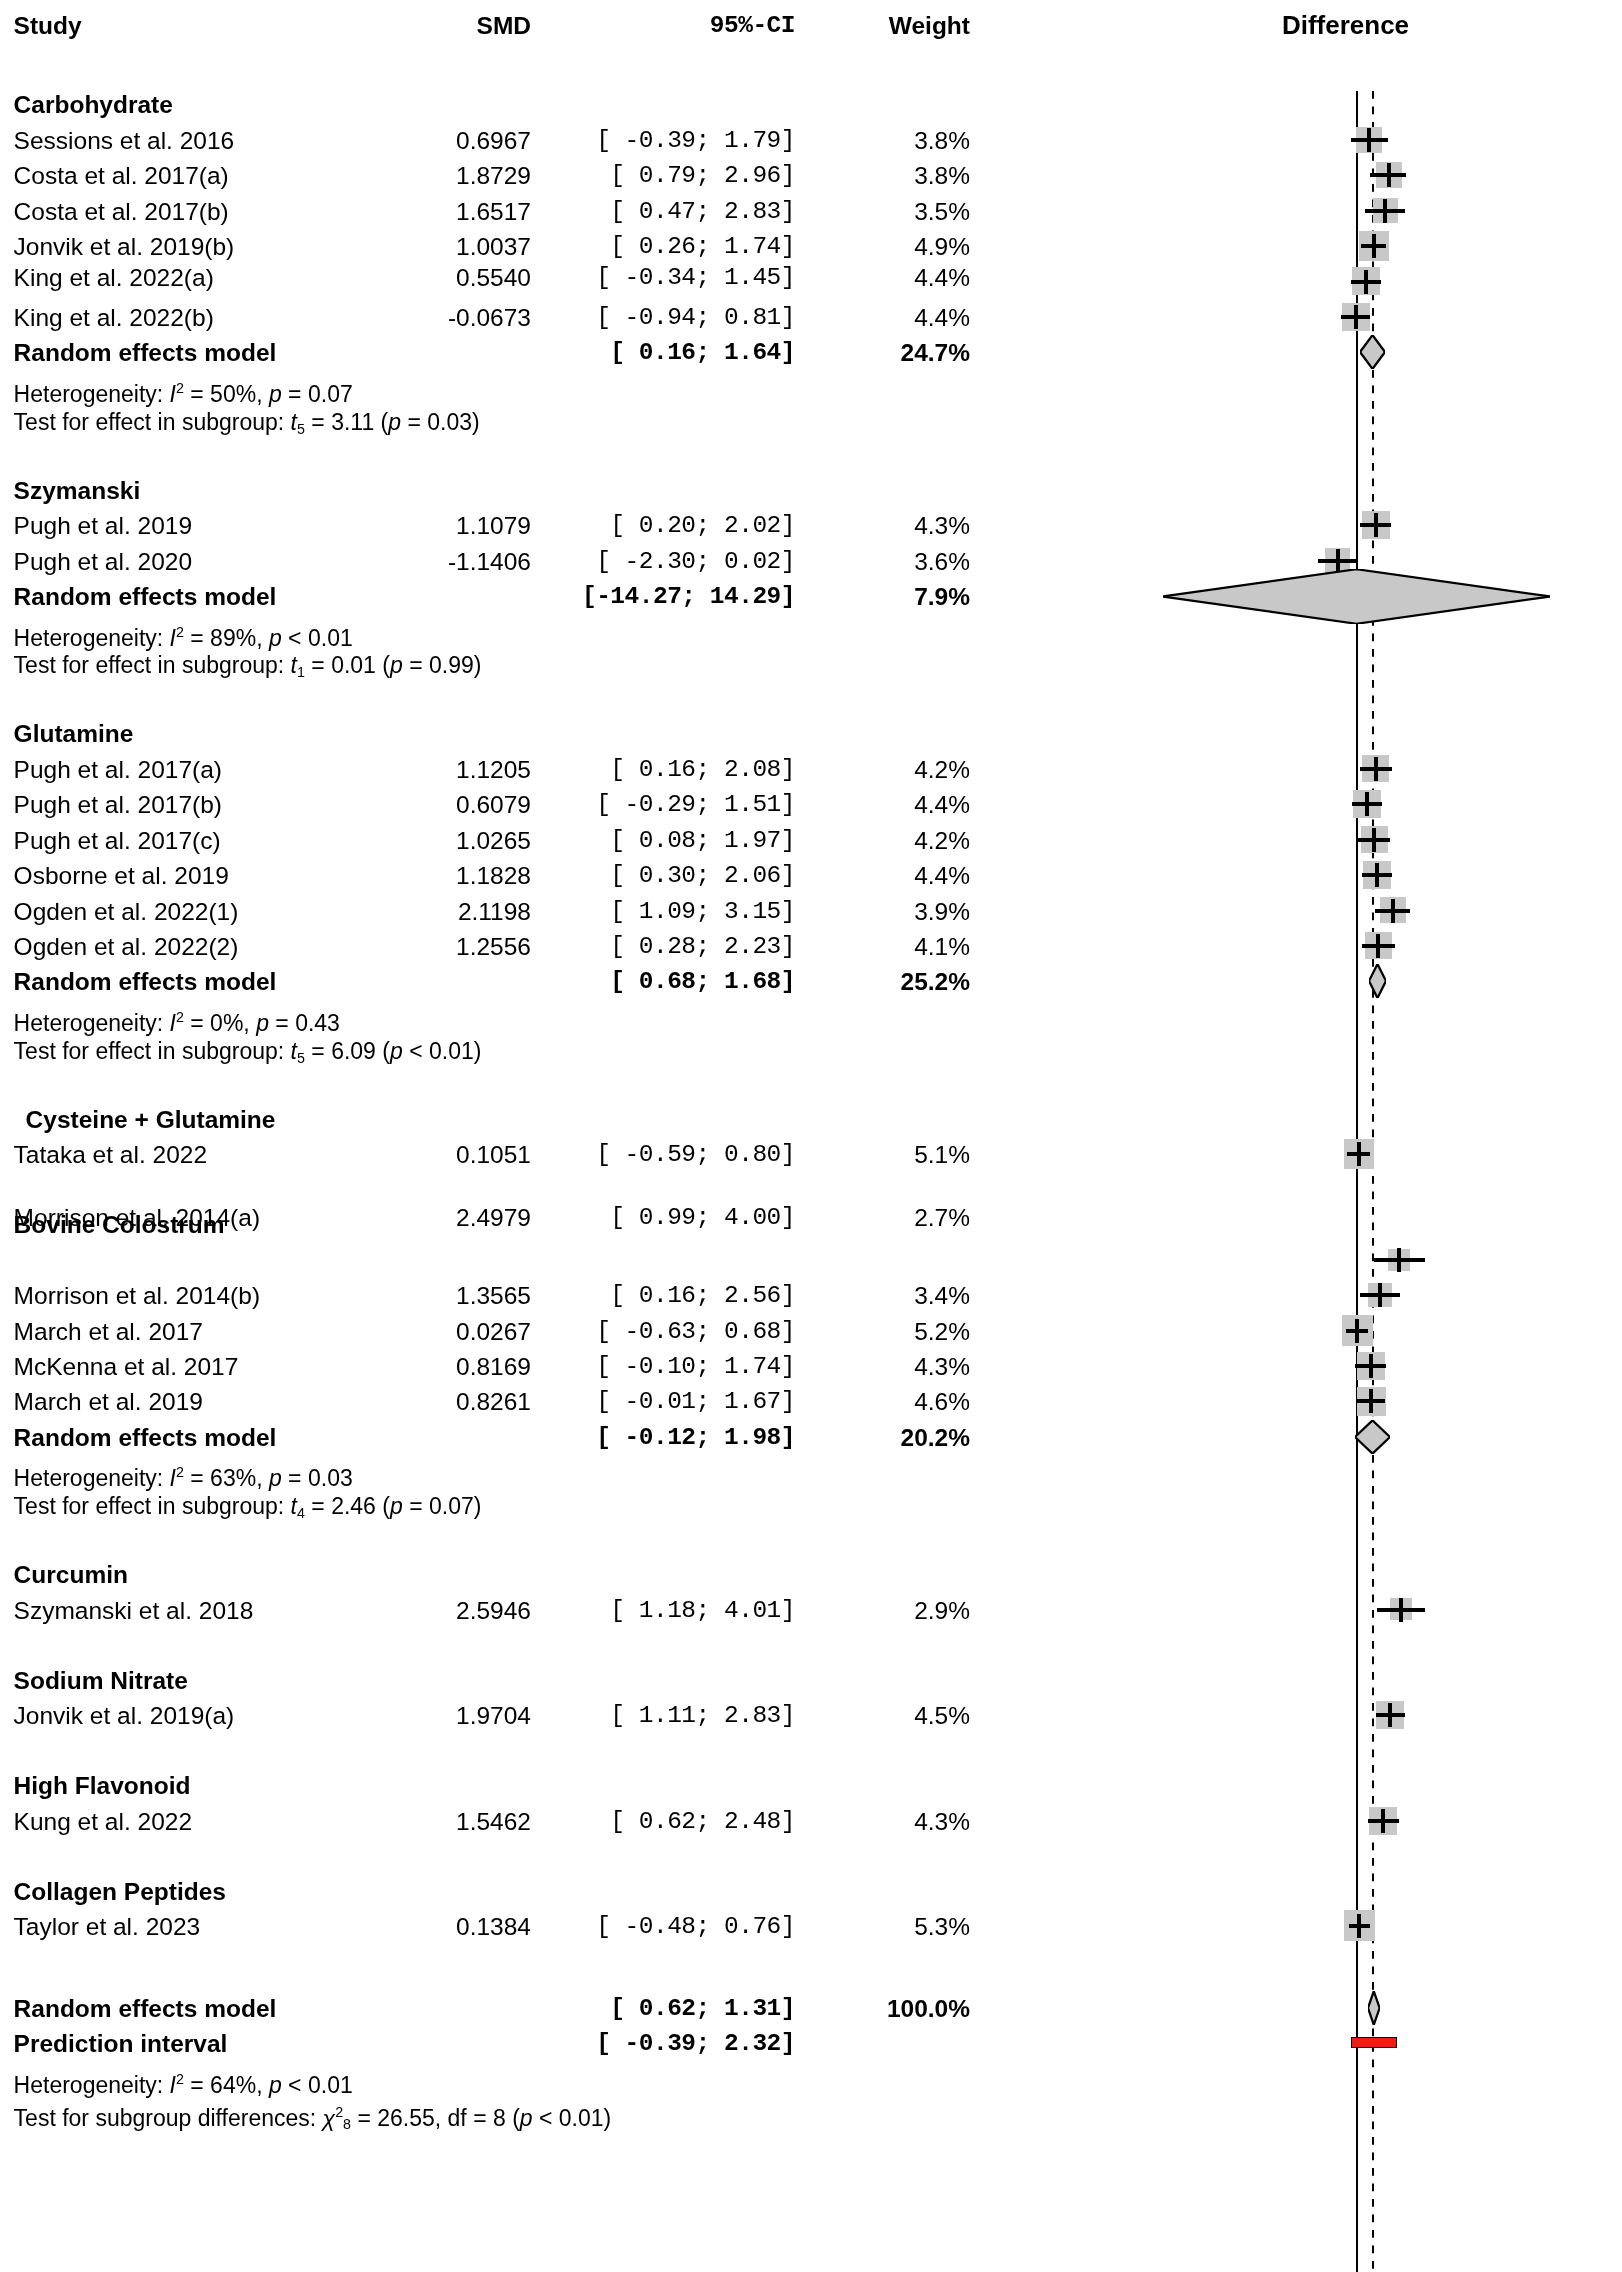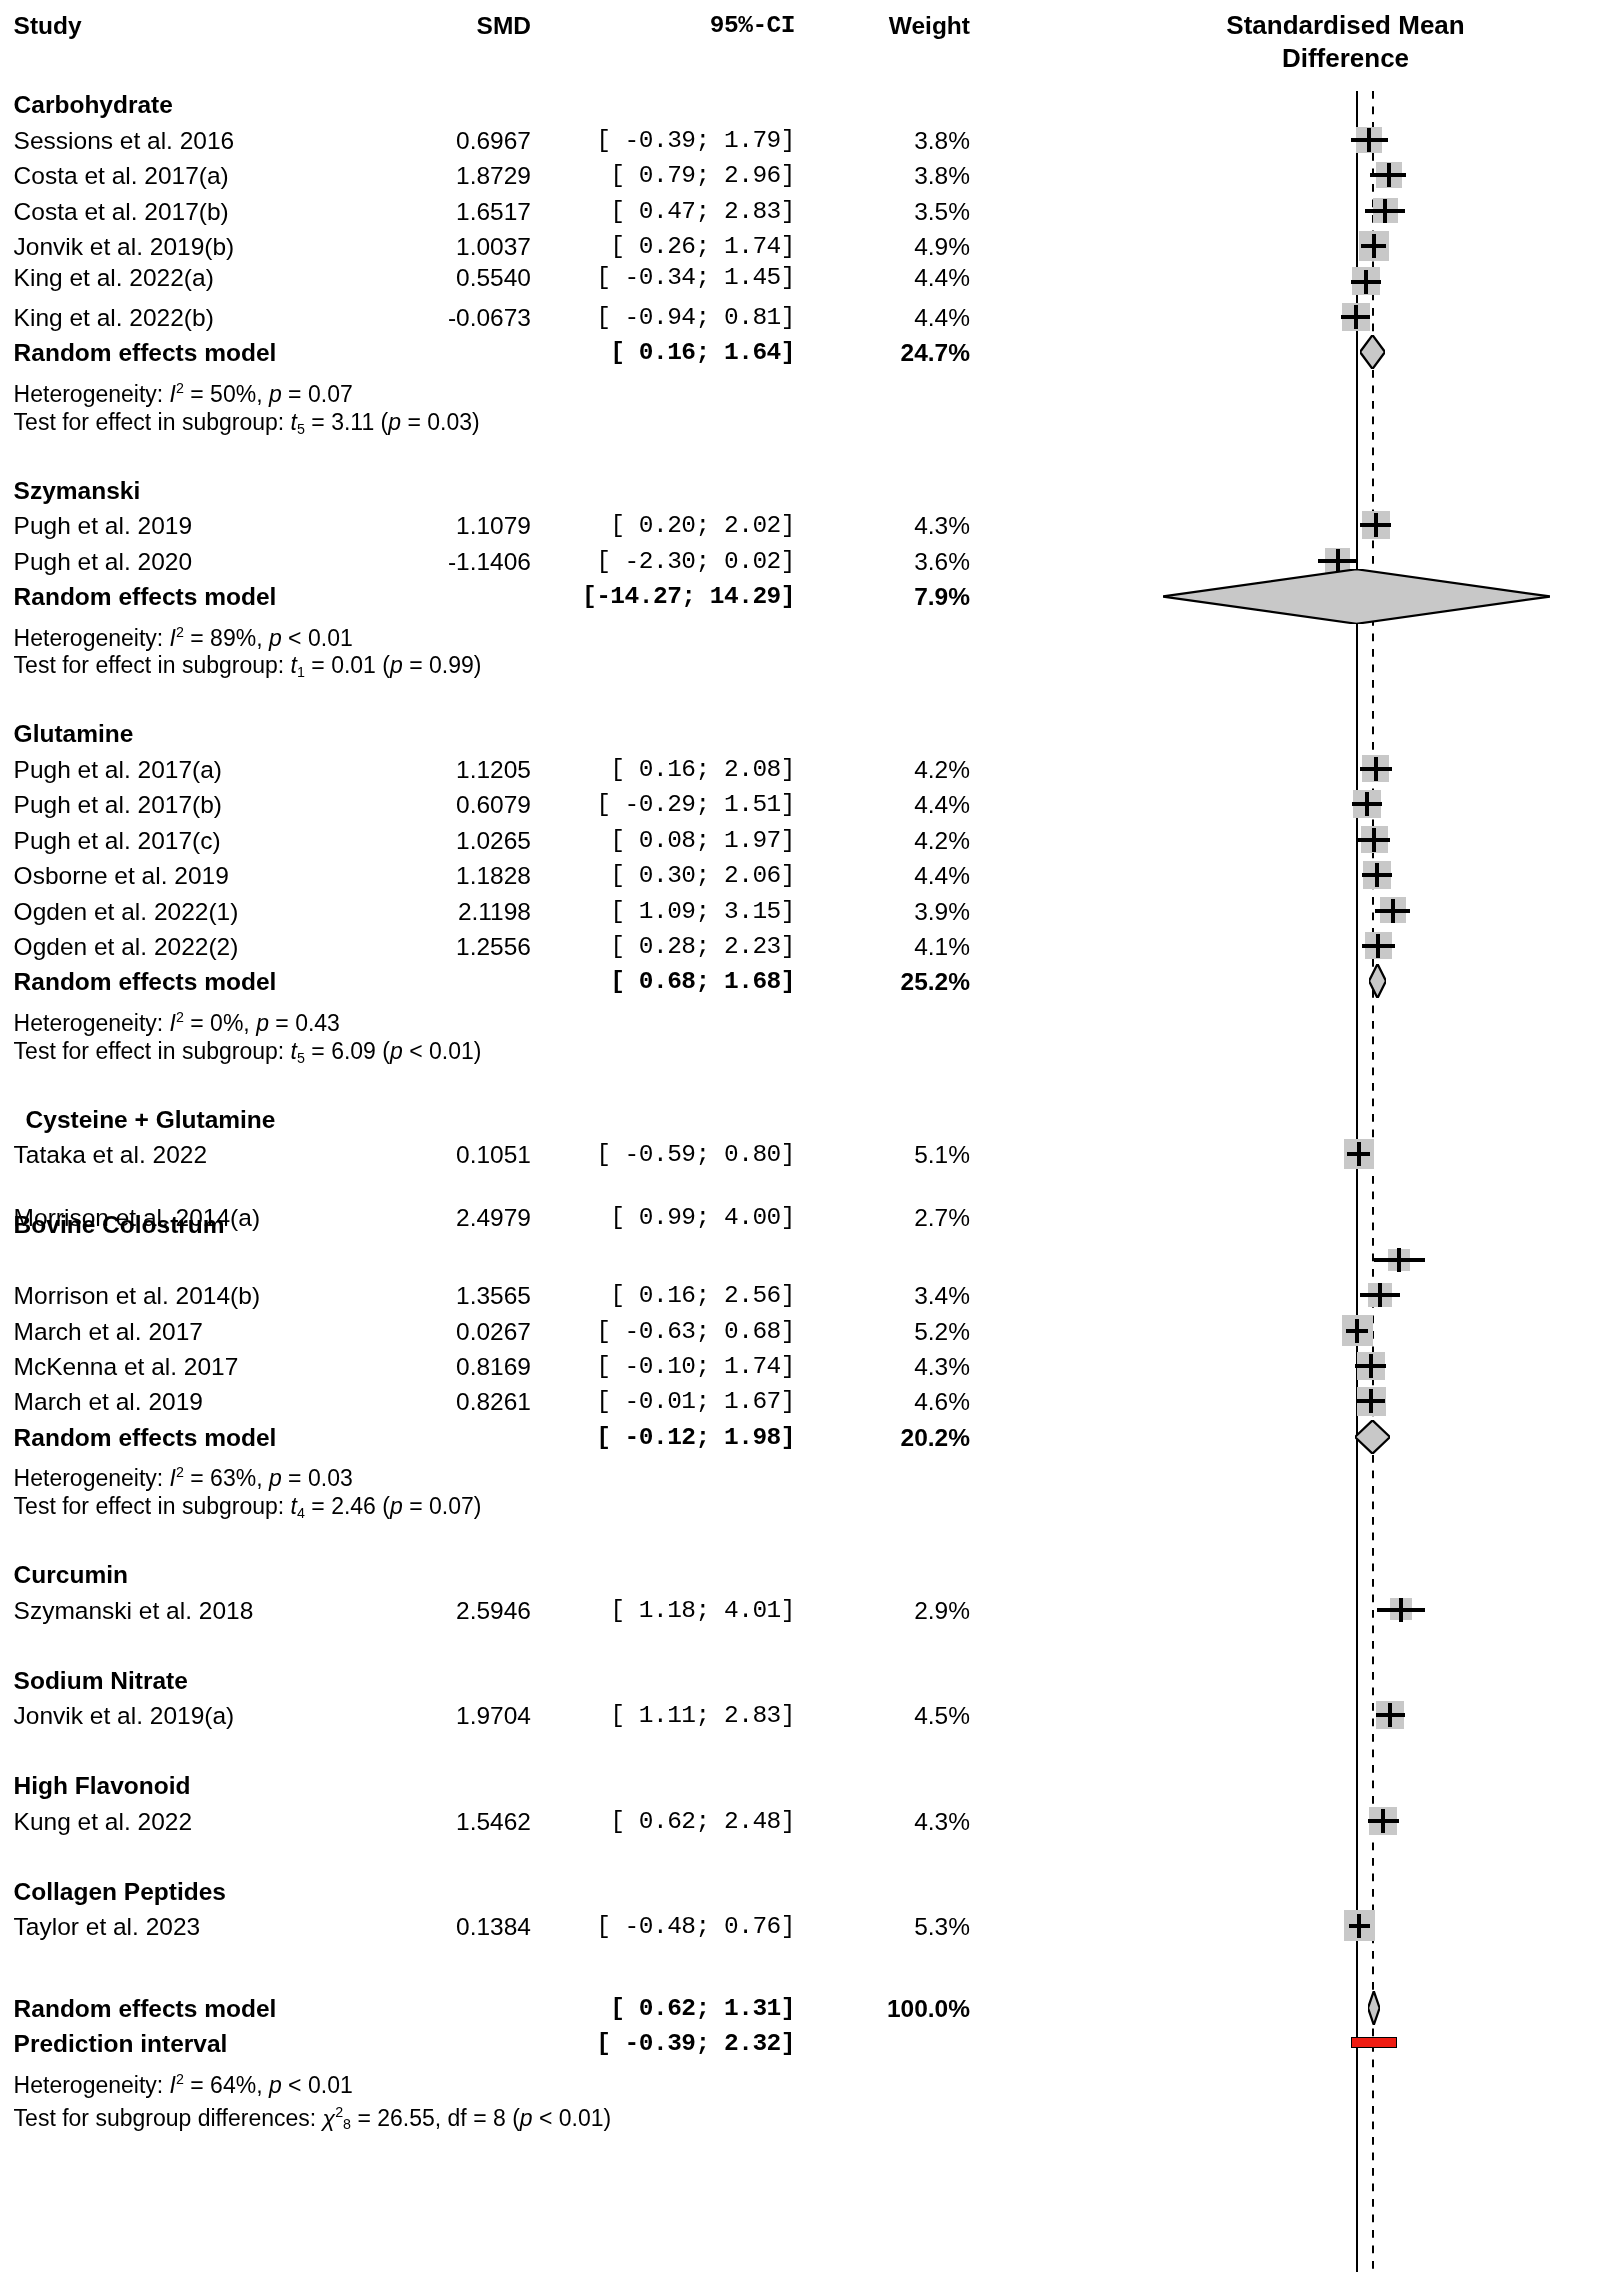--- a/index.html
+++ b/index.html
@@ -290,21 +290,20 @@
       <div class="row small" style="position: absolute; left: 0px; top: 2062px; width: 1068px; height: 34px;">
         <div class="note">Heterogeneity: <i>I</i><sup>2</sup> = 64%, <i>p</i> &lt; 0.01</div>
       </div>
       <div class="row small" style="position: absolute; left: 0px; top: 2095px; width: 1068px; height: 34px;">
         <div class="note">Test for subgroup differences: <i>χ</i><sup>2</sup><sub>8</sub> = 26.55, df = 8 (<i>p</i> &lt; 0.01)</div>
       </div>
     </div>
 
   <div class="plot" id="plot-root">
     <div class="plot-title">
-      <div>Standardised Mean</div>
       <div>Difference</div>
     </div>
   <div class="zeroline" style="left: 288px; top: 91px; height: 2332px;"></div>
       <div class="refline" style="left: 304px; top: 91px; height: 2293px;"></div>
       <div class="box" style="left: 288px; top: 127px; width: 26px; height: 26px;"></div>
       <div class="ci" style="left: 283px; top: 138px; width: 37px;"></div>
       <div class="pt" style="left: 299px; top: 128px; height: 23.6px;"></div>
       <div class="box" style="left: 308px; top: 162px; width: 26px; height: 26px;"></div>
       <div class="ci" style="left: 302px; top: 173px; width: 36px;"></div>
       <div class="pt" style="left: 319px; top: 163px; height: 23.6px;"></div>

